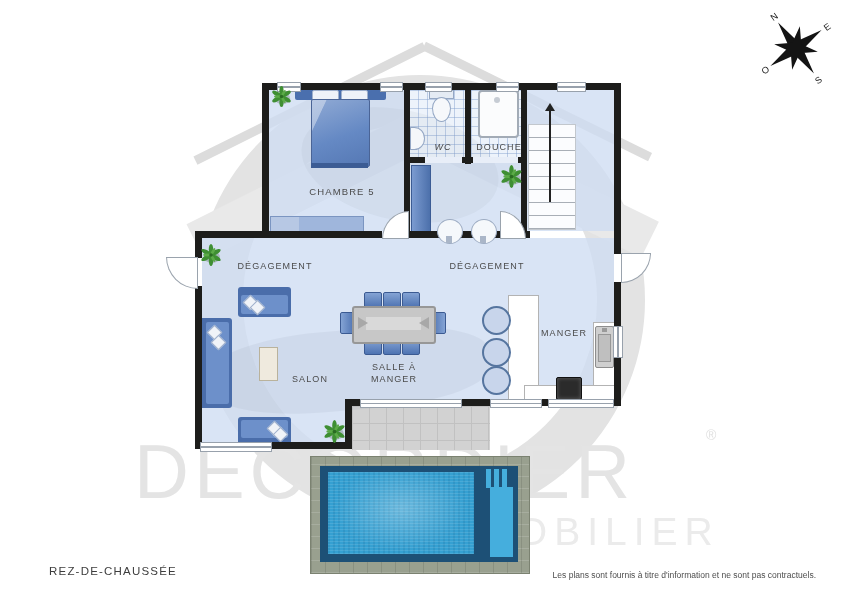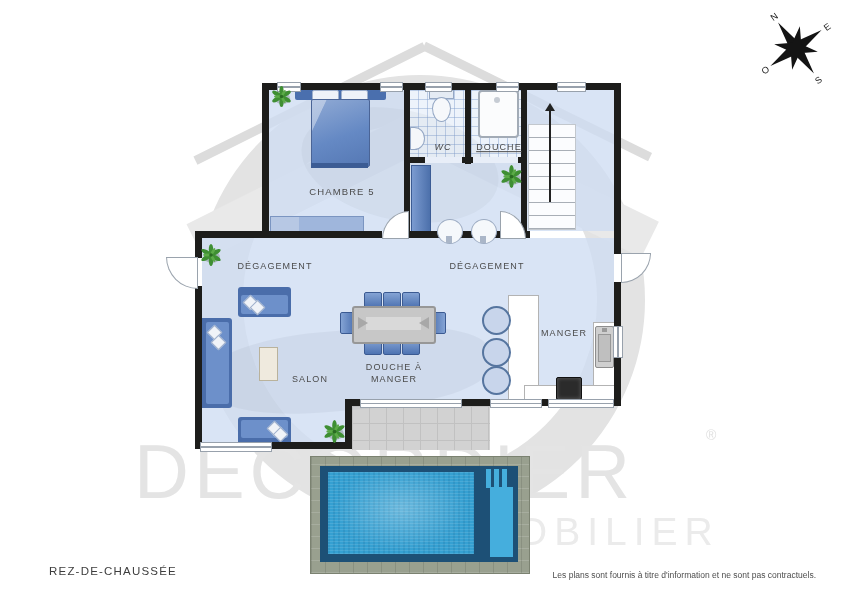--- a/index.html
+++ b/index.html
@@ -249,26 +249,26 @@
     <g fill="#5cab48">
         <ellipse cx="12" cy="8" rx="1.4" ry="3.8" transform="rotate(30 12 12)"></ellipse>
         <ellipse cx="12" cy="8" rx="1.4" ry="3.8" transform="rotate(150 12 12)"></ellipse>
         <ellipse cx="12" cy="8" rx="1.4" ry="3.8" transform="rotate(270 12 12)"></ellipse>
       </g>
     <circle cx="12" cy="12" r="1.8" fill="#2a6b22"></circle>
   </svg>
 
   <div class="rlabel" style="left:342px;top:192px;font-size:9.5px;">CHAMBRE 5</div>
   <div class="rlabel" style="left:443px;top:148px;font-style:italic;">WC</div>
-  <div class="rlabel" style="left:499px;top:148px;text-decoration:underline;">DOUCHE</div>
+  <div class="rlabel" style="left:499px;top:148px;">DOUCHE</div>
   <div class="rlabel" style="left:275px;top:267px;">DÉGAGEMENT</div>
   <div class="rlabel" style="left:487px;top:267px;">DÉGAGEMENT</div>
   <div class="rlabel" style="left:310px;top:380px;">SALON</div>
   <div class="rlabel" style="left:394px;top:374px;">
-    <span>DOUCHE À</span><br>
+    <span>SALLE À</span><br>
     <span>MANGER</span>
   </div>
   <div class="rlabel" style="left:564px;top:334px;">MANGER</div>
 
   <svg class="abs" style="left:750px;top:2px;z-index:9;" width="92" height="92" viewBox="0 0 100 100">
     <g transform="rotate(-35 50 50)" font-family="Liberation Sans, sans-serif">
       <path d="M50,16 L55.5,44.5 L84,50 L55.5,55.5 L50,84 L44.5,55.5 L16,50 L44.5,44.5 Z" fill="#141414"></path>
       <path d="M67,33 L57,50 L67,67 L50,57 L33,67 L43,50 L33,33 L50,43 Z" fill="#141414"></path>
       <text x="50" y="12" font-size="10" fill="#222" text-anchor="middle">N</text>
       <text x="91" y="54" font-size="10" fill="#222" text-anchor="middle">E</text>

